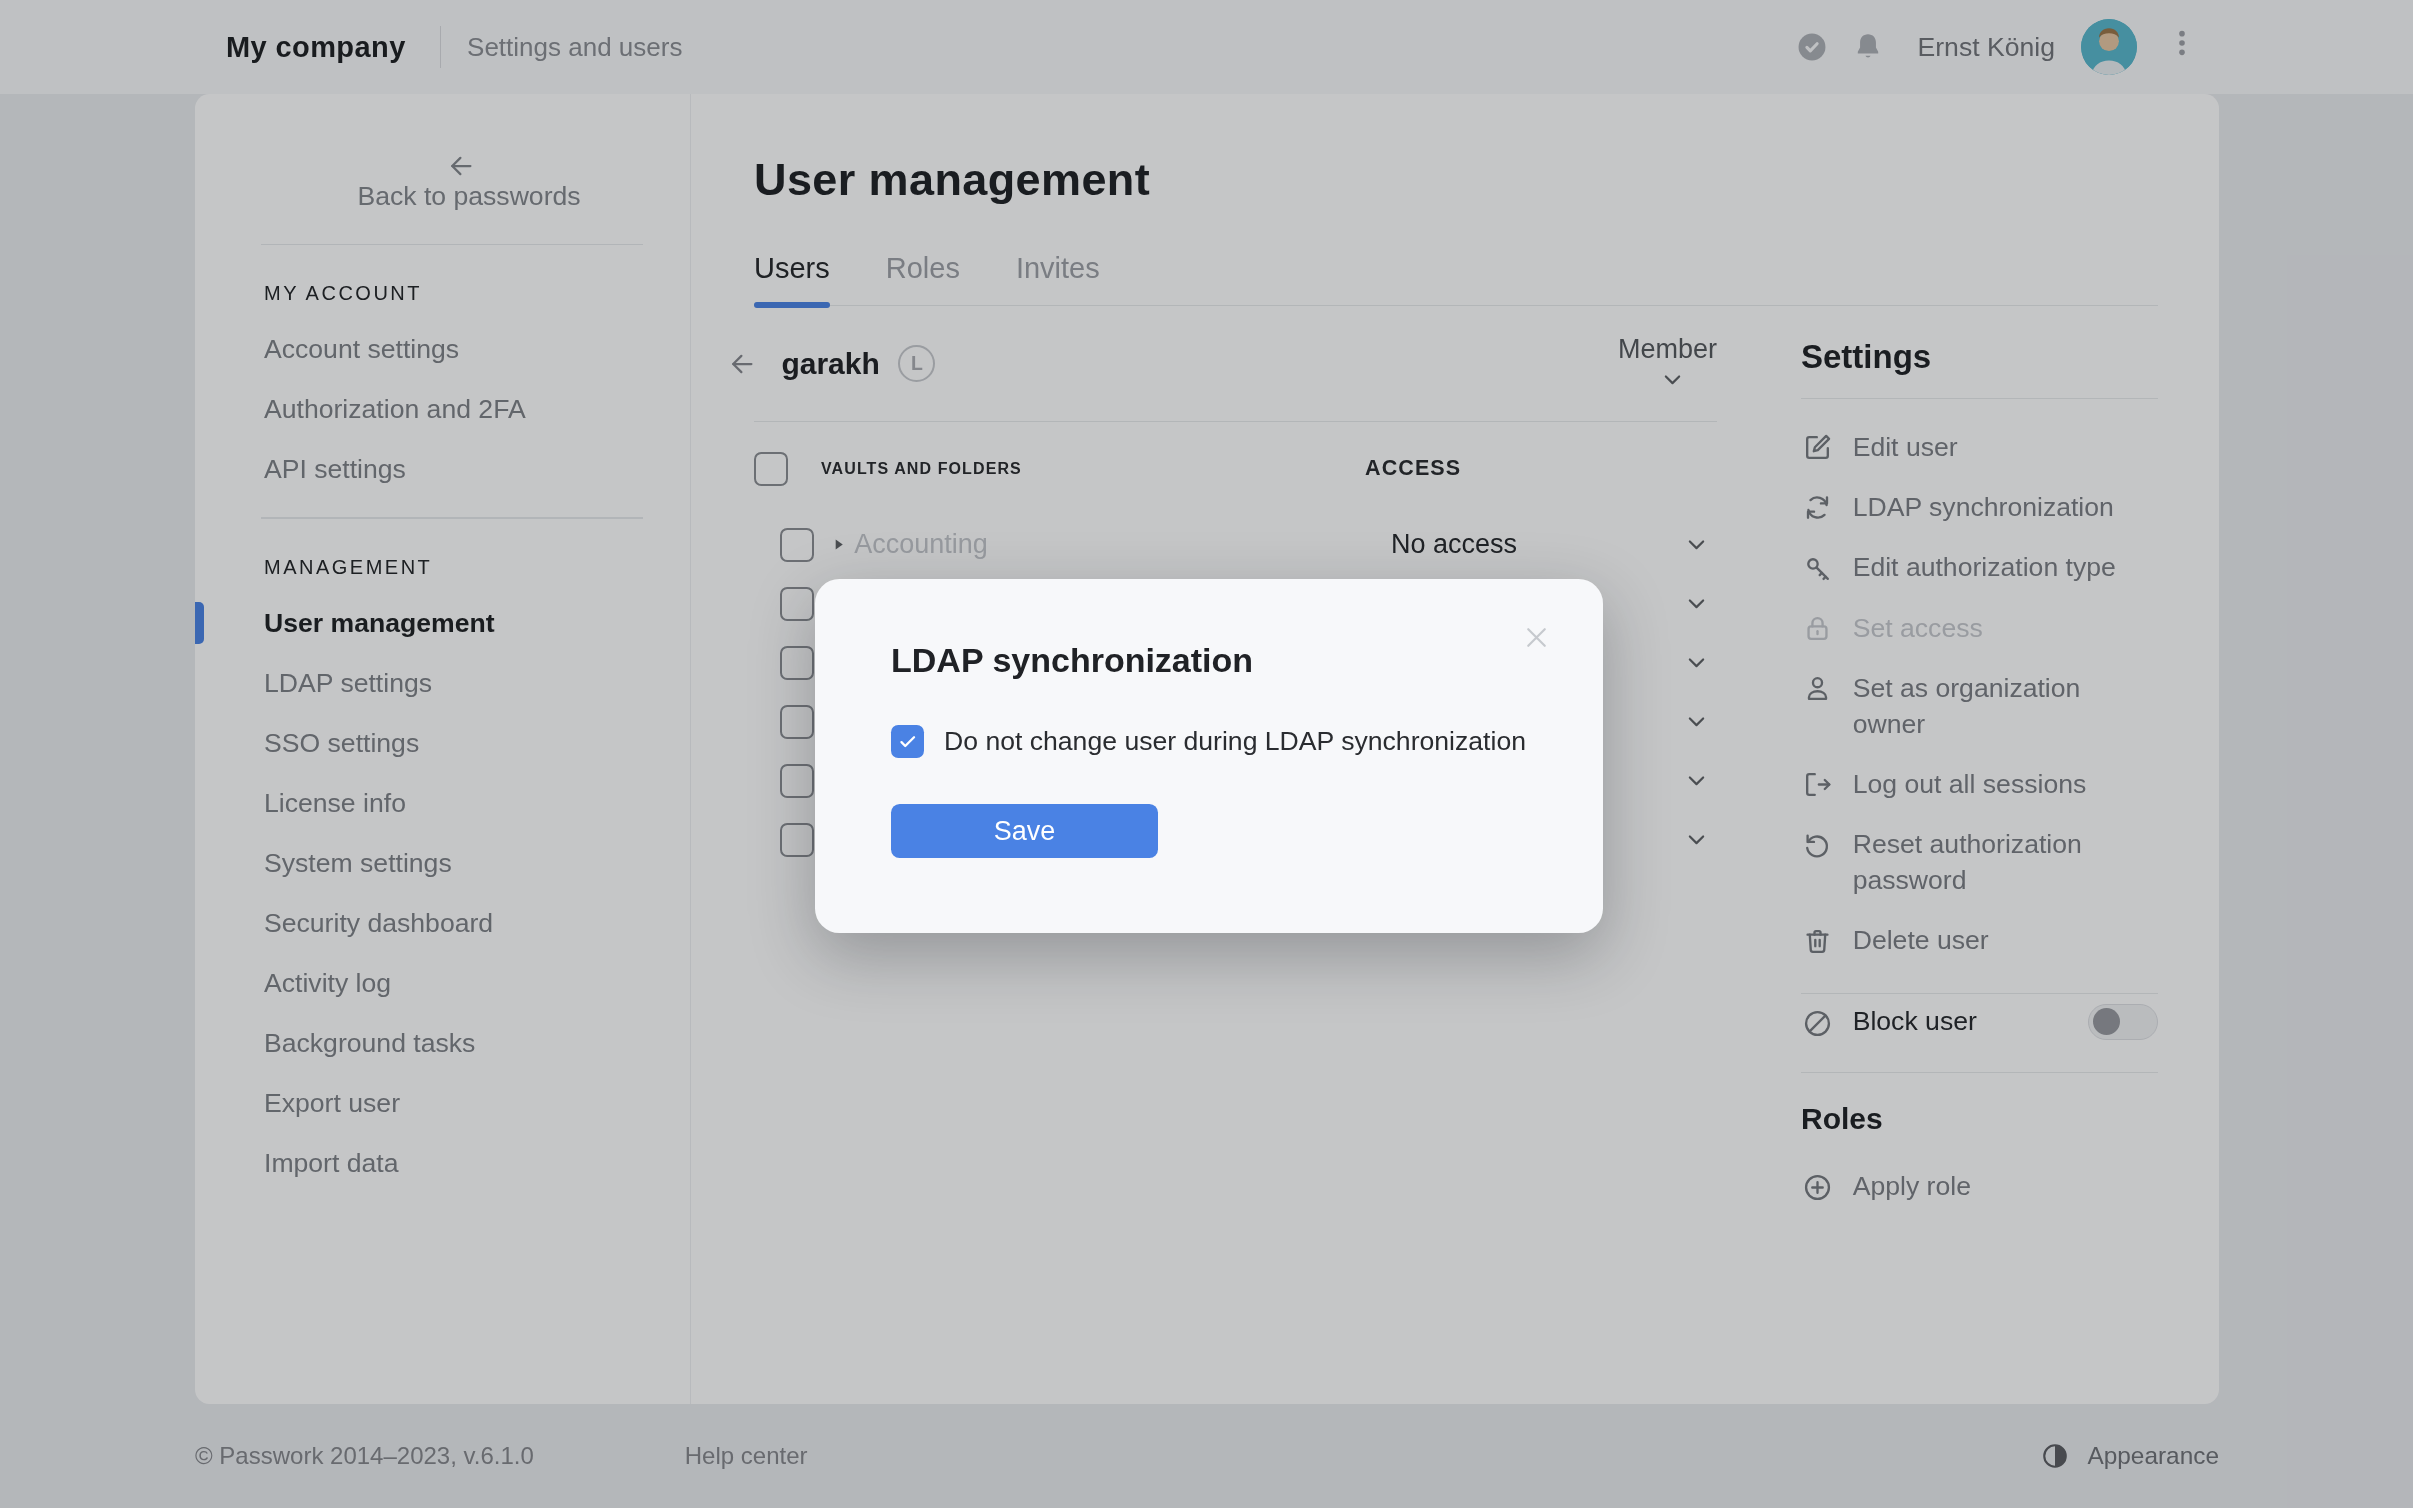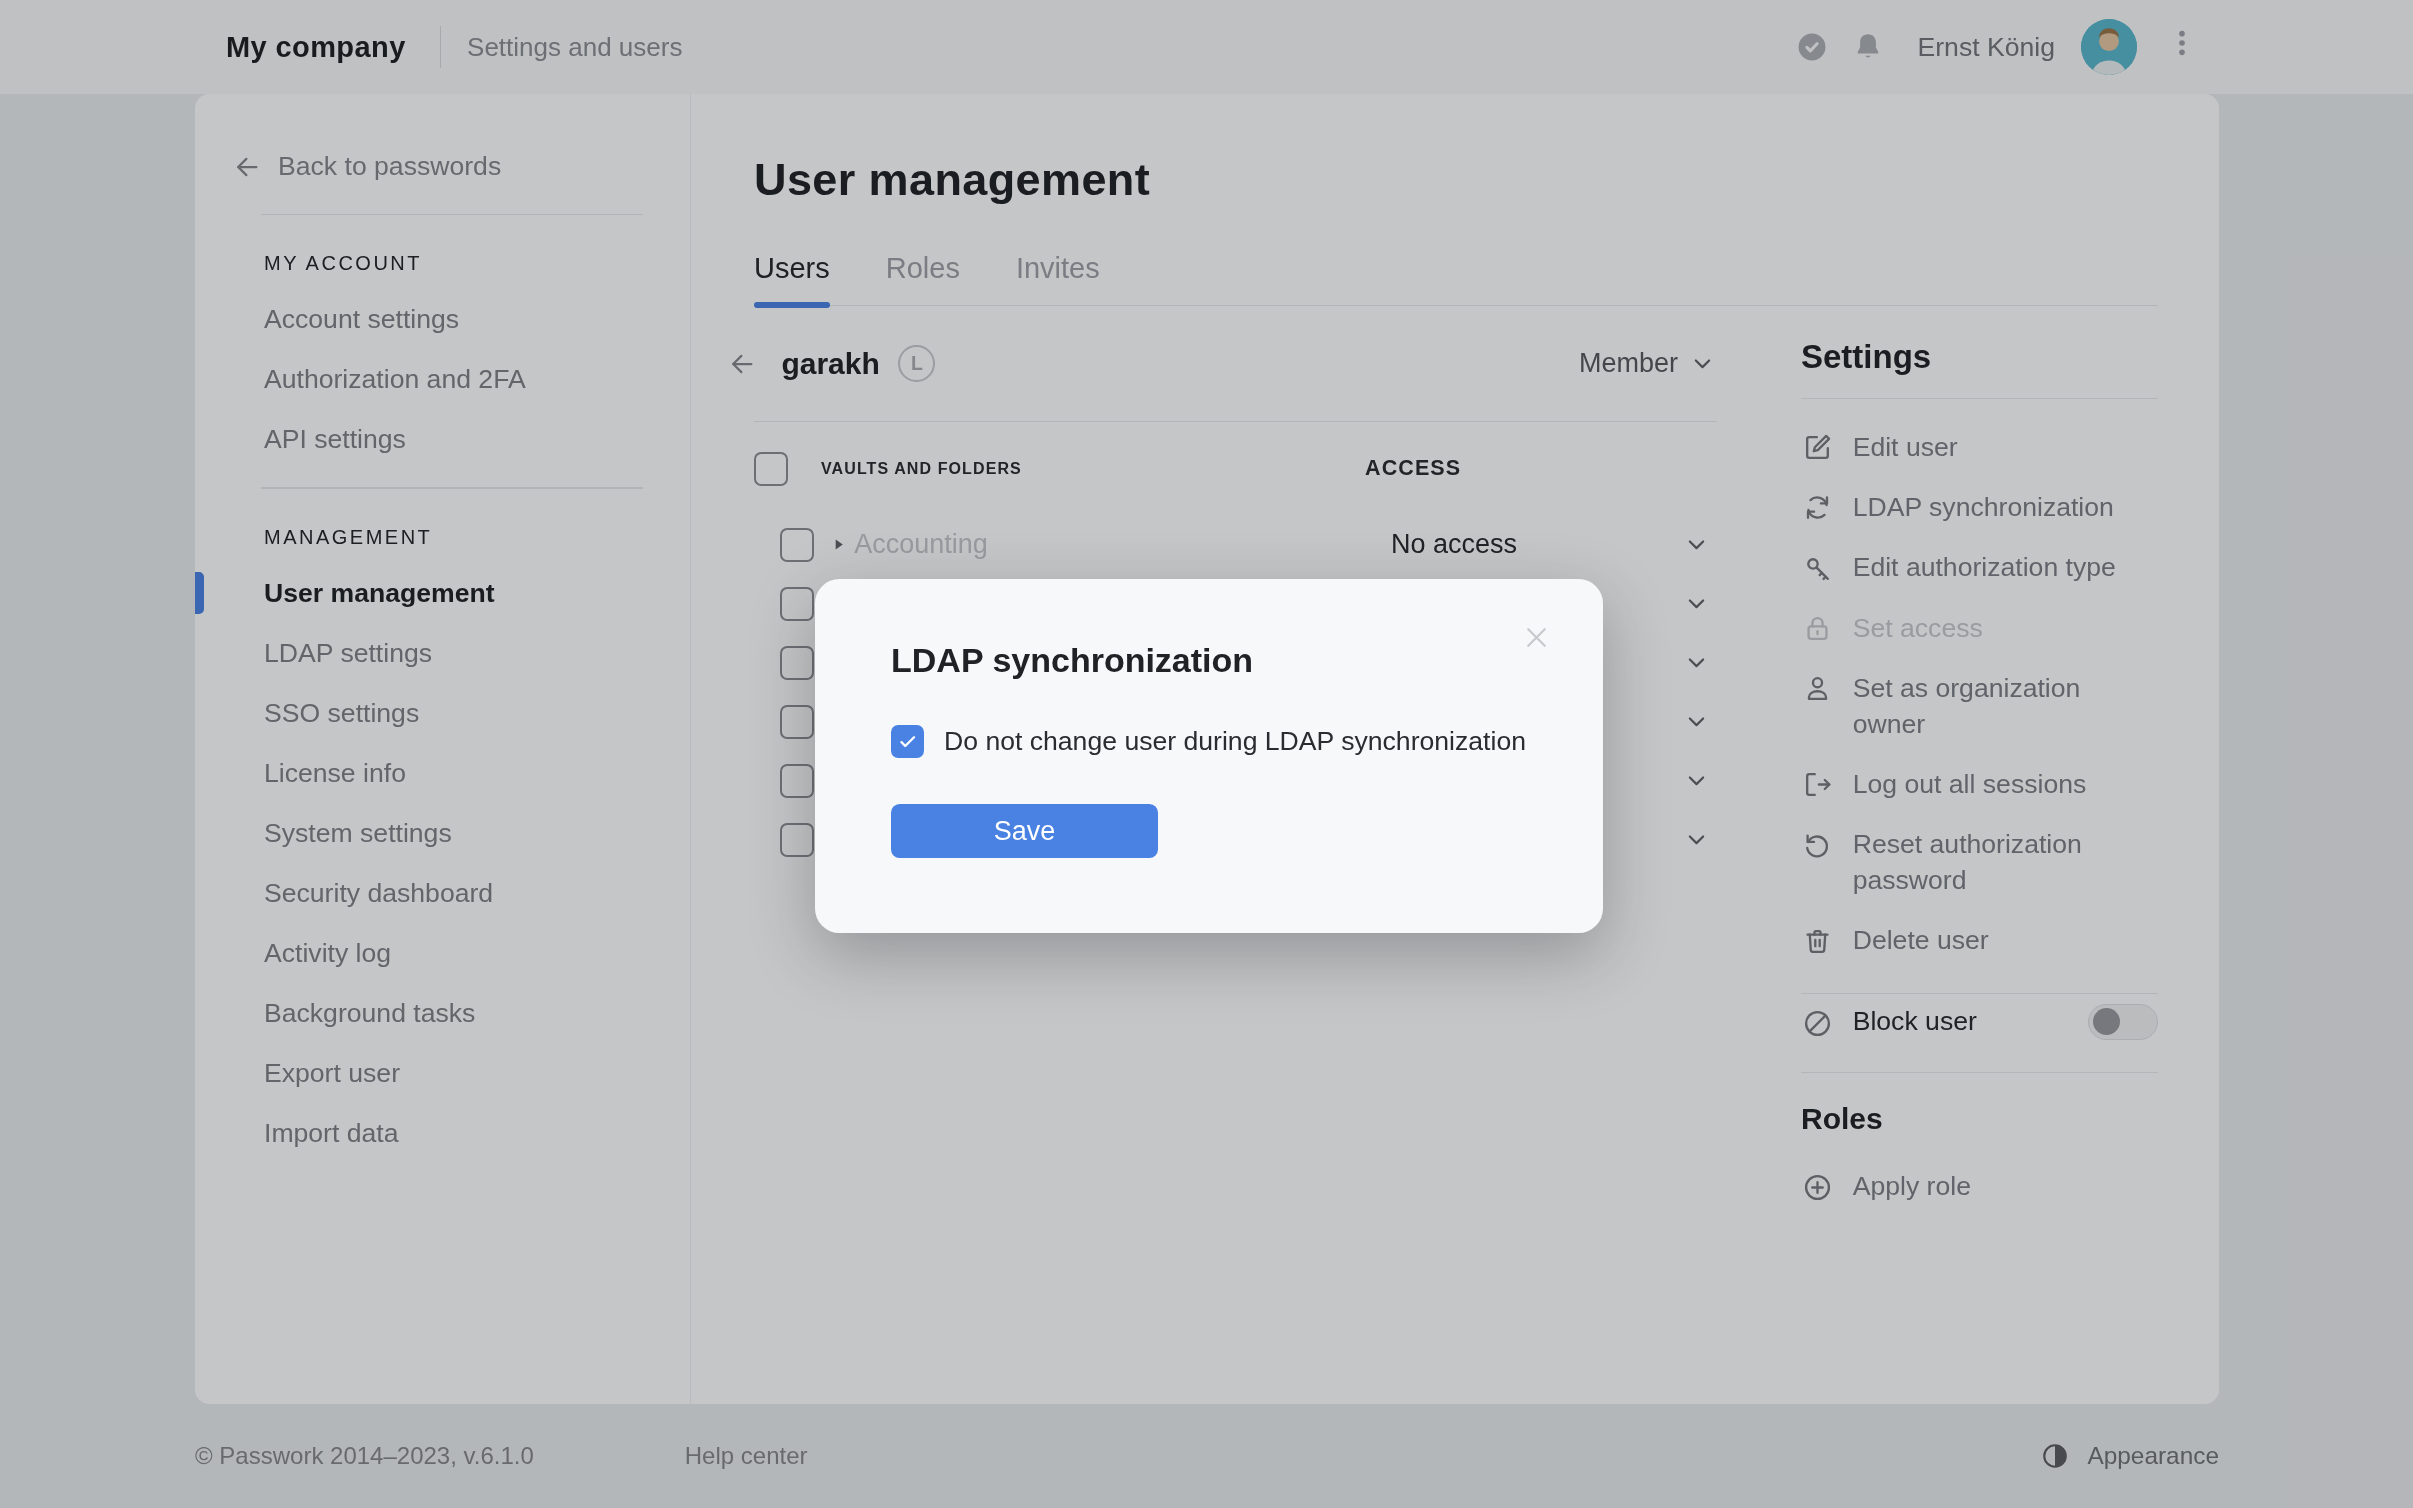--- a/index.html
+++ b/index.html
@@ -31,21 +31,21 @@
   .kebab { margin-left:29px; width:32px; height:40px; color:#9DA0A6; }
 
   
   .card {
     position:absolute; left:195px; top:94px; width:2024px; height:1310px;
     background:#FFFFFF; border-radius:14.4px; display:flex; overflow:hidden;
   }
 
   
   .sidebar { width:496px; flex:none; border-right:1.4px solid #EEF0F2; position:relative; padding-top:57px; }
-  .side-back { display:flex; align-items:center; margin-left:37px; color:#83868C; }
+  .side-back { display:flex; align-items:center; margin-left:37px; color:#83868C;flex-direction:column; }
   .side-back .arrow { width:30px; height:30px; color:#83868C; }
   .side-back-label { margin-left:16px; font-size:26.6px; }
   .side-divider { height:1.4px; background:#E7E9EC; margin:32px 47px 0 66px; }
   .side-sec-title { margin:37px 0 0 69px; font-size:20px; font-weight:normal; letter-spacing:2.5px; color:#232528; }
   .side-item { position:relative; margin-left:69px; margin-top:29px; font-size:26.6px; color:#7E8187; }
   .side-item:first-of-type { margin-top:33px; }
   .side-item.active { font-weight:bold; color:#1F2124; }
   .active-bar {
     position:absolute; left:-69px; top:-5.7px; width:9.3px; height:42px;
     background:#4A82E4; border-radius:0 5px 5px 0;
@@ -68,21 +68,21 @@
 
   
   .user-row { height:115px; display:flex; align-items:center; }
   .user-row .arrow { width:30px; height:30px; color:#85878D; flex:none; margin-left:-27px; }
   .user-name { margin-left:24.4px; font-size:30px; font-weight:bold; color:#202226; }
   .user-badge {
     margin-left:18.7px; width:37px; height:37px; border:2.2px solid #C7C9CE; border-radius:50%;
     display:flex; align-items:center; justify-content:center;
     font-size:19.4px; color:#ABADB2; font-weight:bold;
   }
-  .user-role { margin-left:auto; display:flex; align-items:center; color:#55585D; }
+  .user-role { margin-left:auto; display:flex; align-items:center; color:#55585D;flex-direction:column; }
   .user-role-label { font-size:27px; }
   .chev { width:29px; height:29px; color:#5E6165; }
   .user-role .chev { margin-left:10px; }
   .row-divider { height:1.4px; background:#E8EAEC; }
 
   
   .thead { display:flex; align-items:center; height:93px; position:relative; }
   .cbx {
     width:34px; height:34px; border:2.2px solid #8A8D92; border-radius:7.2px; flex:none;
     background:transparent;

